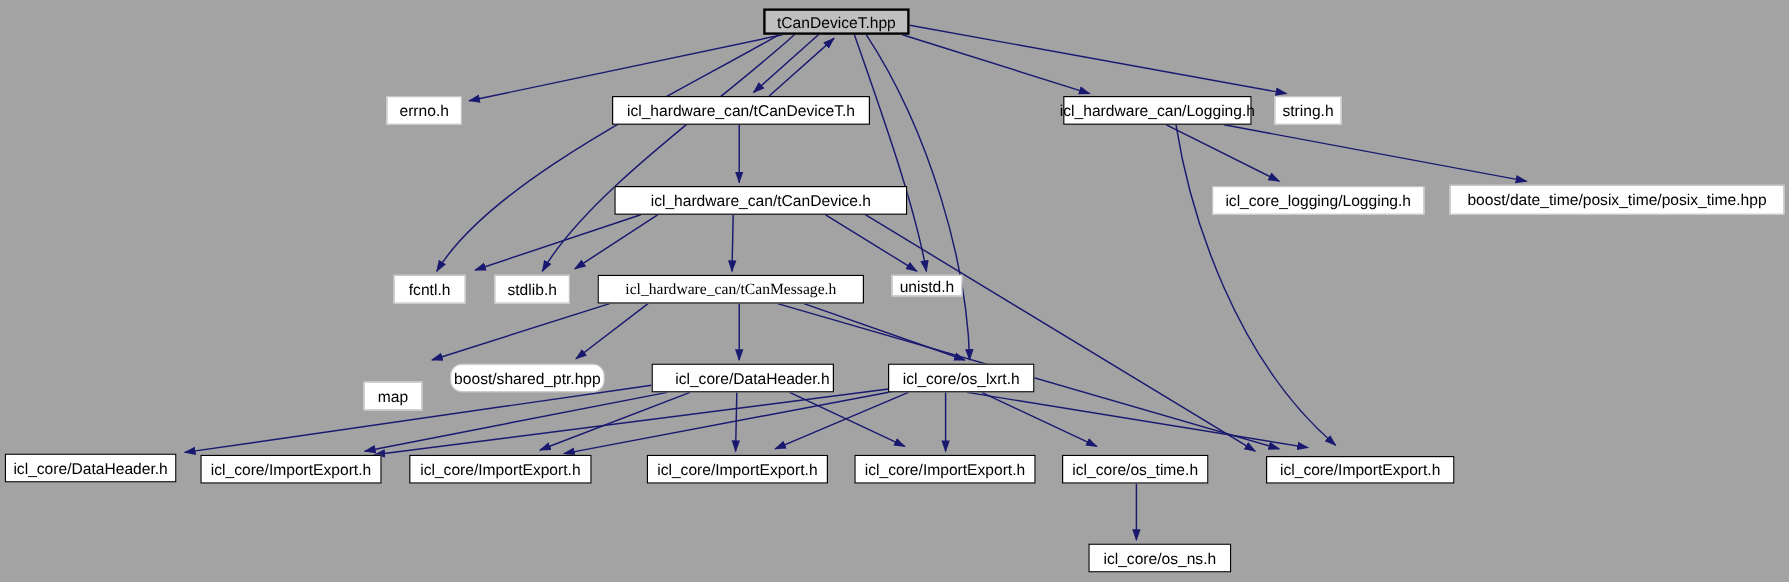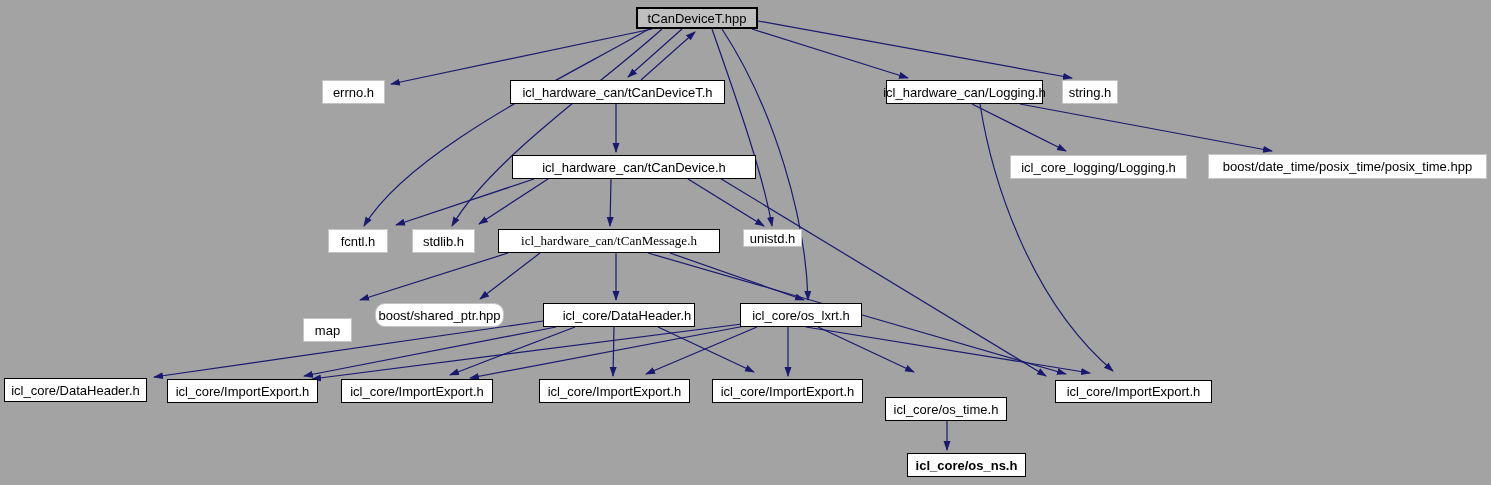--- a/index.html
+++ b/index.html
@@ -111,17 +111,17 @@
       <div class="gnode external" style="left: 743px; top: 229px; width: 59px; height: 18px;">unistd.h</div>
       <div class="gnode external" style="left: 303px; top: 318px; width: 49px; height: 24px;">map</div>
       <div class="gnode external" style="left: 375px; top: 303px; width: 129px; height: 24px; border-radius: 10px;">boost/shared_ptr.hpp</div>
       <div class="gnode internal" style="left: 543px; top: 303px; width: 152px; height: 24px; padding-left: 16px;">icl_core/DataHeader.h</div>
       <div class="gnode internal" style="left: 740px; top: 303px; width: 122px; height: 24px;">icl_core/os_lxrt.h</div>
       <div class="gnode internal" style="left: 4px; top: 378px; width: 143px; height: 24px;">icl_core/DataHeader.h</div>
       <div class="gnode internal" style="left: 167px; top: 379px; width: 151px; height: 24px;">icl_core/ImportExport.h</div>
       <div class="gnode internal" style="left: 341px; top: 379px; width: 152px; height: 24px;">icl_core/ImportExport.h</div>
       <div class="gnode internal" style="left: 539px; top: 379px; width: 151px; height: 24px;">icl_core/ImportExport.h</div>
       <div class="gnode internal" style="left: 712px; top: 379px; width: 151px; height: 24px;">icl_core/ImportExport.h</div>
-      <div class="gnode internal" style="left: 885px; top: 397px; width: 122px; height: 24px;">icl_core/os_time.h</div>
+      <div class="gnode internal" style="left: 885px; top: 379px; width: 122px; height: 24px;">icl_core/os_time.h</div>
       <div class="gnode internal" style="left: 1055px; top: 380px; width: 157px; height: 23px;">icl_core/ImportExport.h</div>
-      <div class="gnode internal" style="left: 907px; top: 453px; width: 119px; height: 24px; font-weight: bold;">icl_core/os_ns.h</div>
+      <div class="gnode internal" style="left: 907px; top: 453px; width: 119px; height: 24px;">icl_core/os_ns.h</div>
     </div>
 </div>
 
 </body></html>

